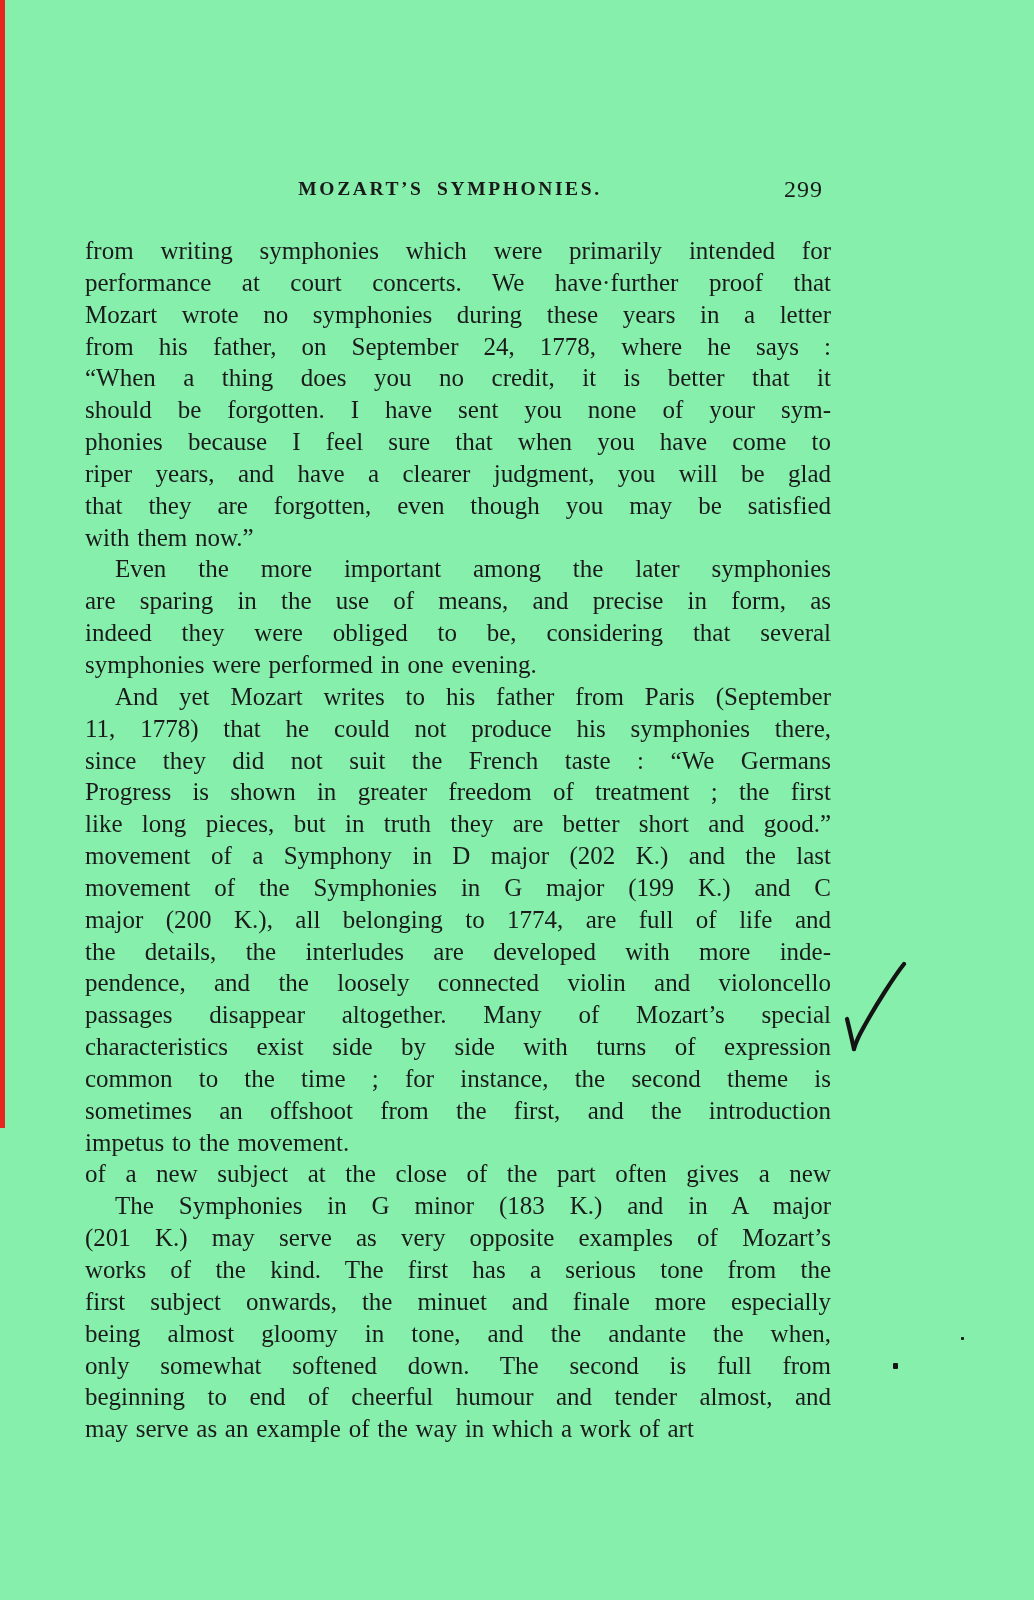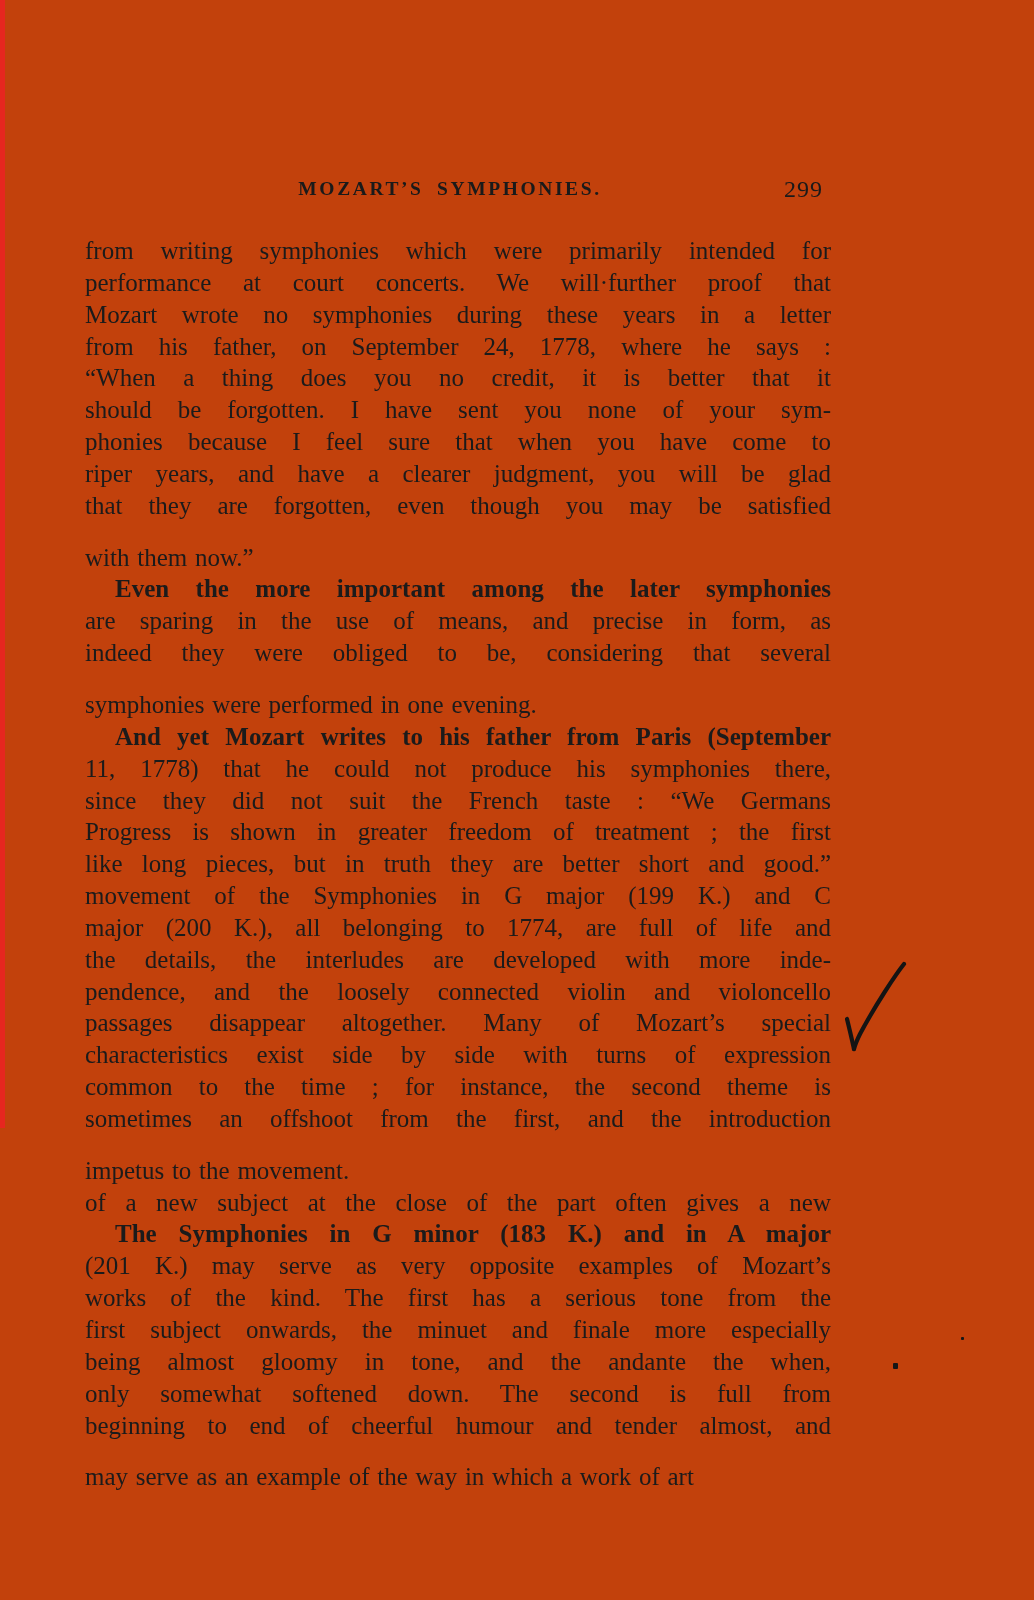--- a/index.html
+++ b/index.html
@@ -59,69 +59,70 @@
   .line {
     height: 31.85px;
     line-height: 31.85px;
     font-size: 25px;
     text-align: justify;
     text-align-last: justify;
     overflow: hidden;
     white-space: normal;
     word-spacing: 1.5px;
   }
-  .line.indent { text-indent: 30px; font-weight: bold; }
-  .line.para-end { text-align-last: left; margin-top: 20px; }
+  .line.indent { text-indent: 30px; }
+  .line.para-end { text-align-last: left; }
   .checkmark {
     position: absolute;
     left: 838px;
     top: 956px;
     width: 80px;
     height: 102px;
   }
   .speck {
     position: absolute;
     background: #161616;
     border-radius: 1px;
   }
   .speck-1 { left: 961px; top: 1337px; width: 3px; height: 3px; }
   .speck-2 { left: 893px; top: 1363px; width: 5px; height: 6px; }
 </style>
 </head>
 <body>
 
-<div class="page" style="background: #c2410c; color: rgb(27, 27, 27);">
+<div class="page" style="background: #86efac; color: rgb(27, 27, 27);">
 
   <div class="red-line" style="background: rgb(230, 38, 31);"></div>
 
   <div class="header">
     <span class="running-title">MOZART’S SYMPHONIES.</span>
     <span class="page-number">299</span>
   </div>
 
   <div class="body-text">
       <div class="line">from writing symphonies which were primarily intended for</div>
-      <div class="line">performance at court concerts.  We will·further proof that</div>
+      <div class="line">performance at court concerts.  We have·further proof that</div>
       <div class="line">Mozart wrote no symphonies during these years in a letter</div>
       <div class="line">from his father, on September 24, 1778, where he says :</div>
       <div class="line">“When a thing does you no credit, it is better that it</div>
       <div class="line">should be forgotten.  I have sent you none of your sym-</div>
       <div class="line">phonies because I feel sure that when you have come to</div>
       <div class="line">riper years, and have a clearer judgment, you will be glad</div>
       <div class="line">that they are forgotten, even though you may be satisfied</div>
       <div class="line para-end">with them now.”</div>
       <div class="line indent">Even the more important among the later symphonies</div>
       <div class="line">are sparing in the use of means, and precise in form, as</div>
       <div class="line">indeed they were obliged to be, considering that several</div>
       <div class="line para-end">symphonies were performed in one evening.</div>
       <div class="line indent">And yet Mozart writes to his father from Paris (September</div>
       <div class="line">11, 1778) that he could not produce his symphonies there,</div>
       <div class="line">since they did not suit the French taste :  “We Germans</div>
       <div class="line">Progress is shown in greater freedom of treatment ; the first</div>
       <div class="line">like long pieces, but in truth they are better short and good.”</div>
+      <div class="line">movement of a Symphony in D major (202 K.) and the last</div>
       <div class="line">movement of the Symphonies in G major (199 K.) and C</div>
       <div class="line">major (200 K.), all belonging to 1774, are full of life and</div>
       <div class="line">the details, the interludes are developed with more inde-</div>
       <div class="line">pendence, and the loosely connected violin and violoncello</div>
       <div class="line">passages disappear altogether.  Many of Mozart’s special</div>
       <div class="line">characteristics exist side by side with turns of expression</div>
       <div class="line">common to the time ; for instance, the second theme is</div>
       <div class="line">sometimes an offshoot from the first, and the introduction</div>
       <div class="line para-end">impetus to the movement.</div>
       <div class="line">of a new subject at the close of the part often gives a new</div>

